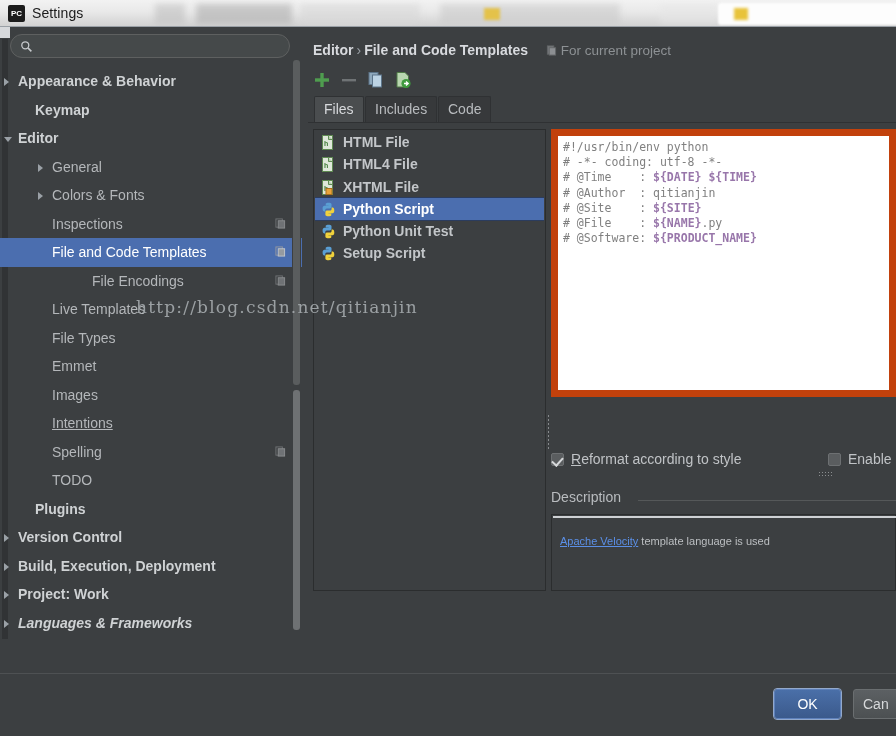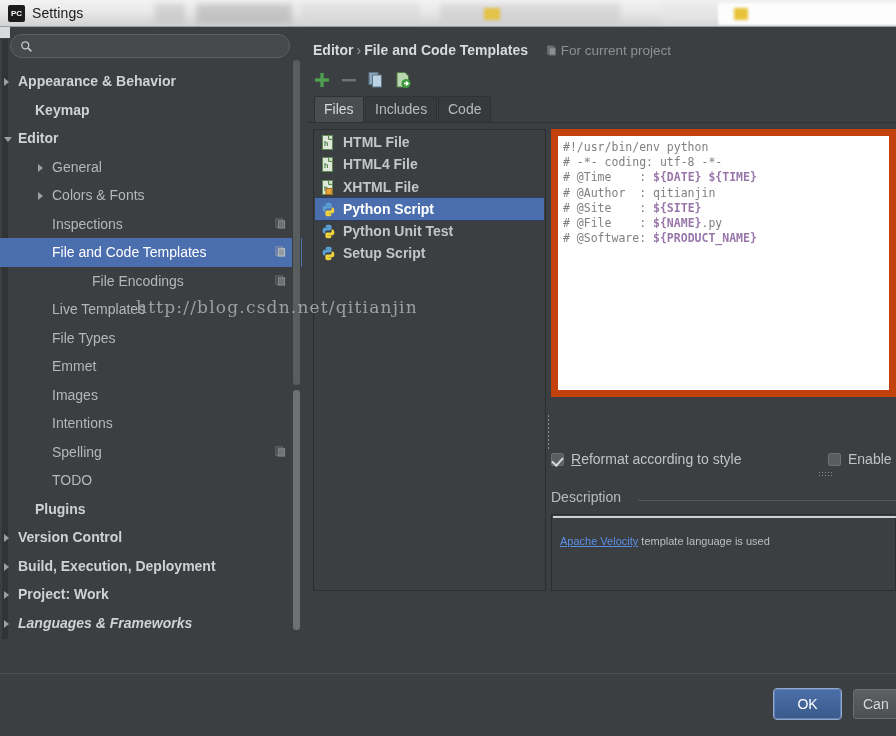--- a/index.html
+++ b/index.html
@@ -305,21 +305,21 @@
           <div class="nav-item">
             <span class="nav-label" style="left: 52px;">File Types</span>
           </div>
           <div class="nav-item">
             <span class="nav-label" style="left: 52px;">Emmet</span>
           </div>
           <div class="nav-item">
             <span class="nav-label" style="left: 52px;">Images</span>
           </div>
           <div class="nav-item">
-            <span class="nav-label" style="left: 52px;">Intentions</span>
+            <span class="nav-label" style="left: 52px; text-decoration: underline;">Intentions</span>
           </div>
           <div class="nav-item">
             <span class="nav-label" style="left: 52px;">Spelling</span>
             <svg class="nav-badge" viewBox="0 0 12 12">
               <rect x="1" y="1" width="7" height="9" fill="none" stroke="#9a9da0"></rect>
               <rect x="3.5" y="3" width="7" height="8" fill="#9a9da0" stroke="#c9ccce"></rect>
             </svg>
           </div>
           <div class="nav-item">
             <span class="nav-label" style="left: 52px;">TODO</span>

